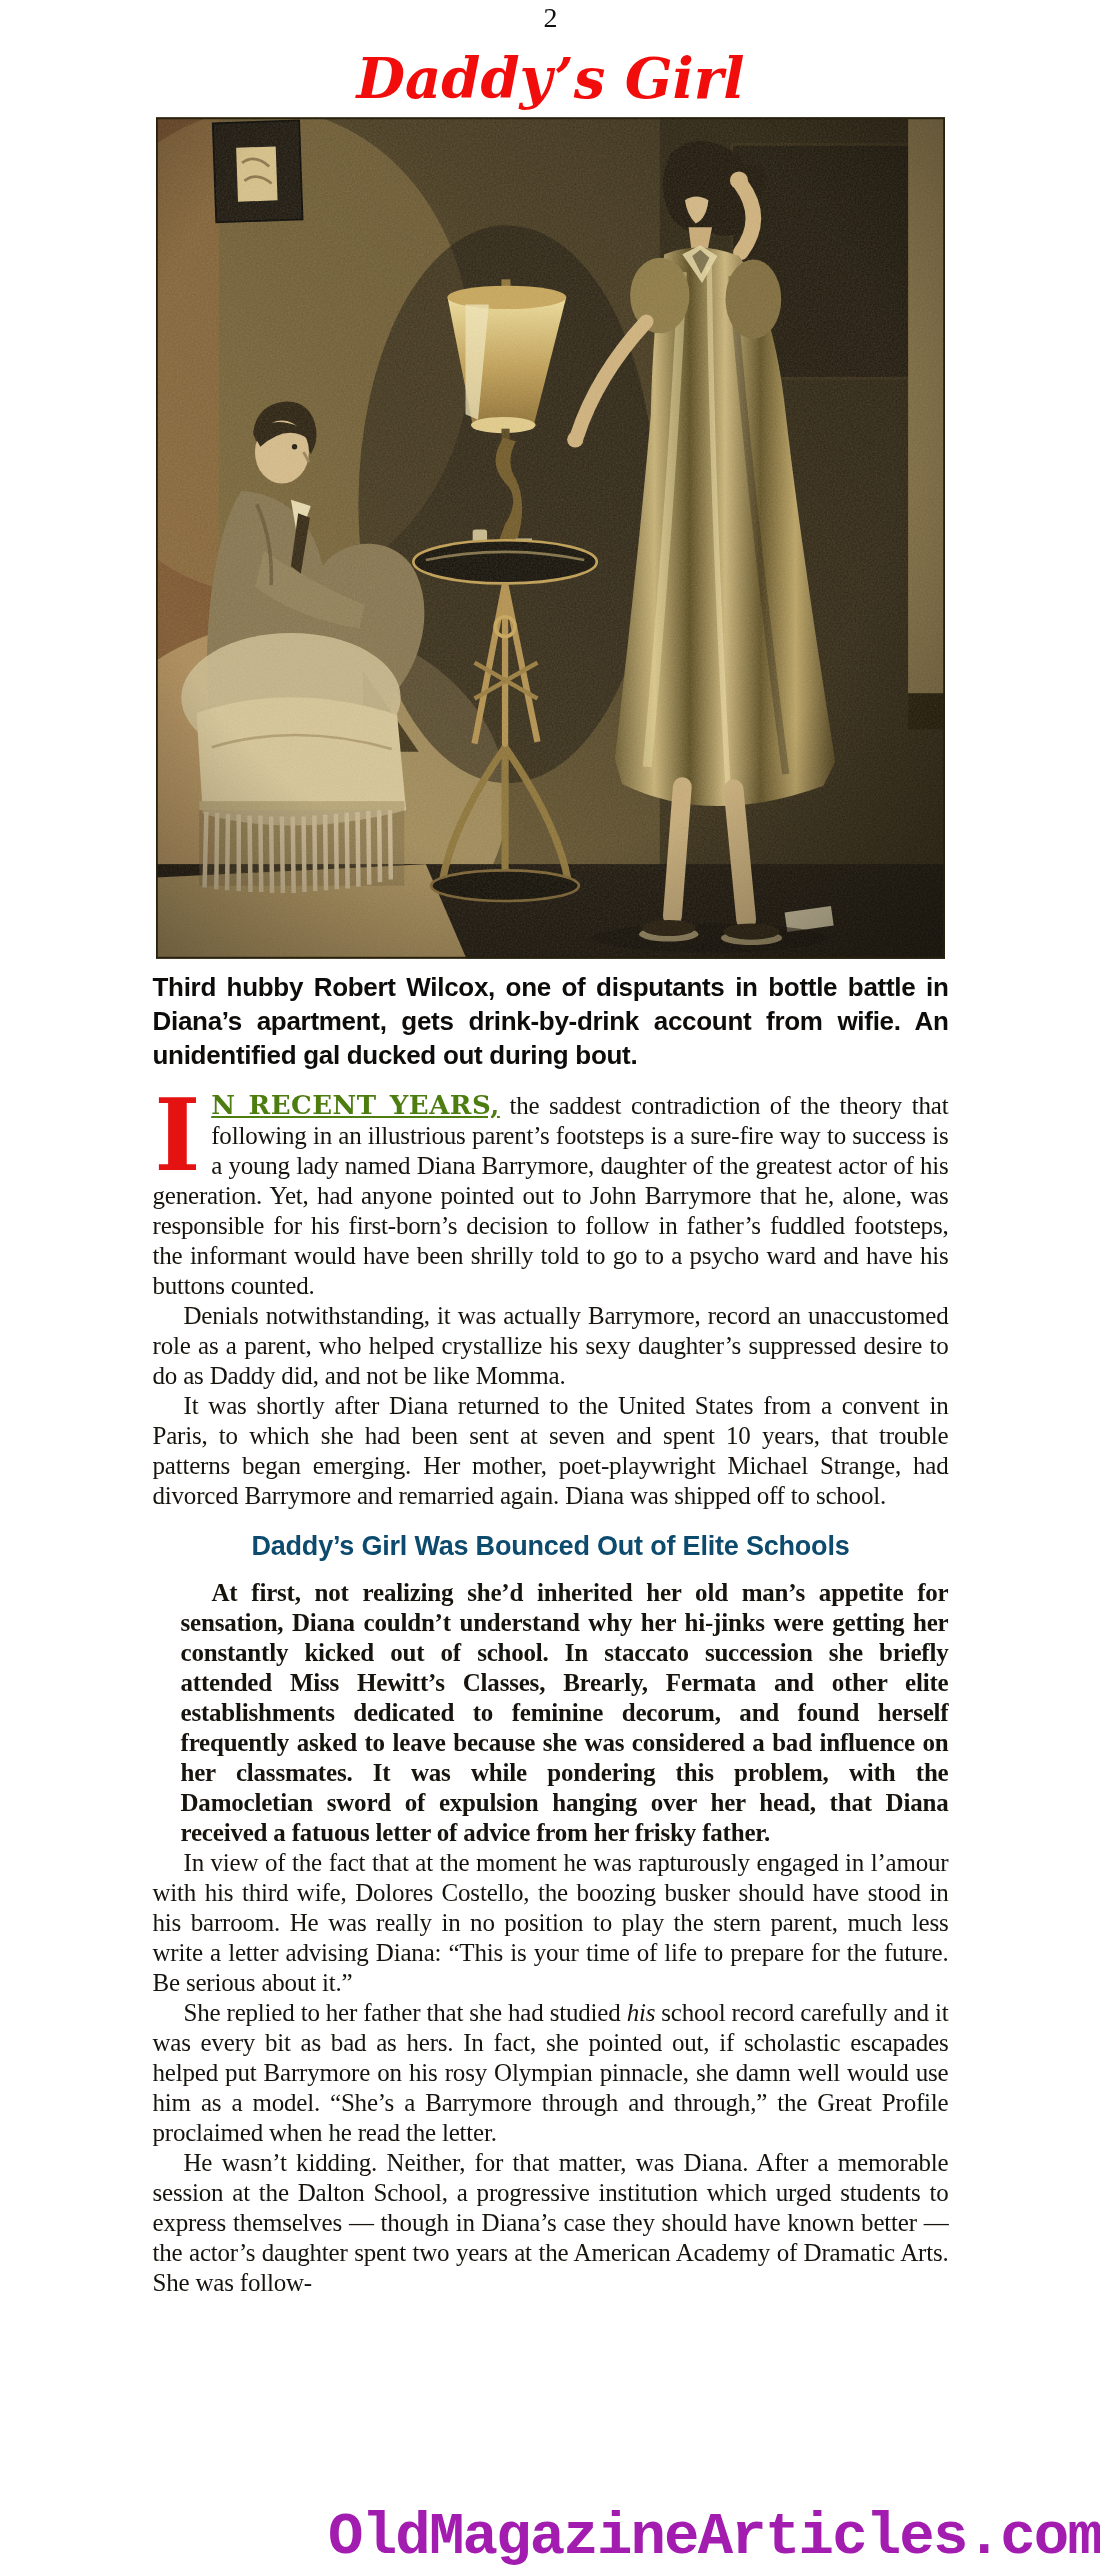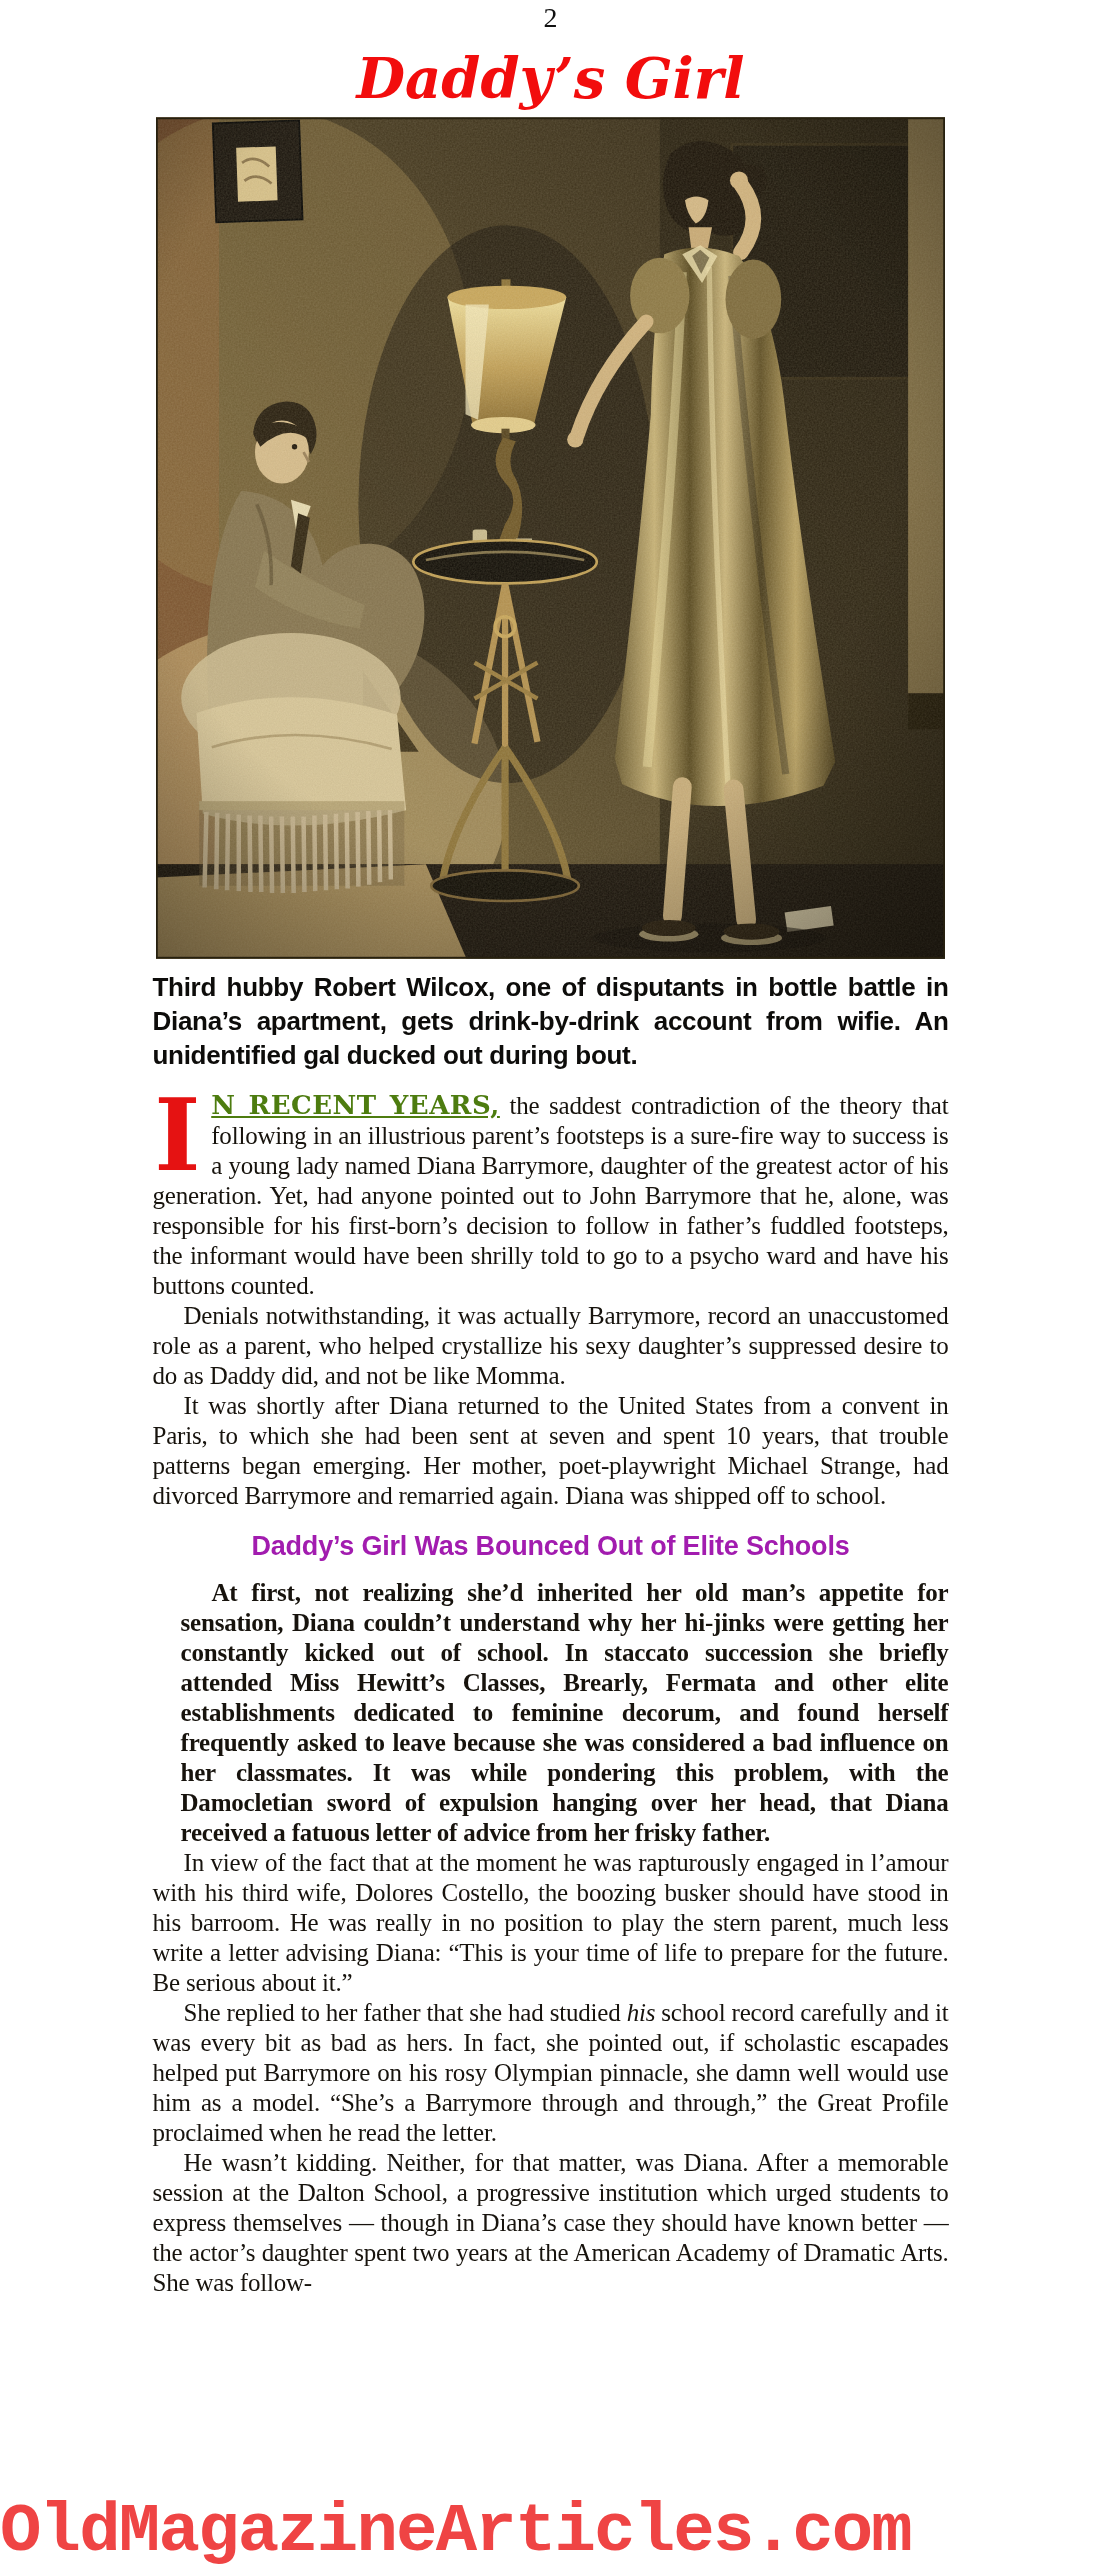--- a/index.html
+++ b/index.html
@@ -64,31 +64,31 @@
     color: #4d7c0f;
     text-decoration: underline;
   }
   .subheading {
     margin: 20px 0 16px;
     text-align: center;
     font-family: "Liberation Sans", sans-serif;
     font-weight: 700;
     font-size: 27px; line-height: 31px;
     letter-spacing: -0.2px;
-    color: #a21caf;
+    color: #0c4a6e;
   }
   .watermark {
     margin-top: auto;
     margin-bottom: 5.4px;
-    text-align: left;
+    text-align: right;
     font-family: "Liberation Mono", monospace;
     font-weight: 700;
-    font-size: 69px;
+    font-size: 59px;
     letter-spacing: -1.8px;
-    color: #ef4444;
+    color: #a21caf;
     white-space: nowrap;
   }
   em.ital { font-style: italic; margin-top: 48px; }
 </style>
 </head>
 <body>
 
 <header>
   <div class="page-number">2</div>
   <h1 class="title">Daddy’s Girl</h1>

